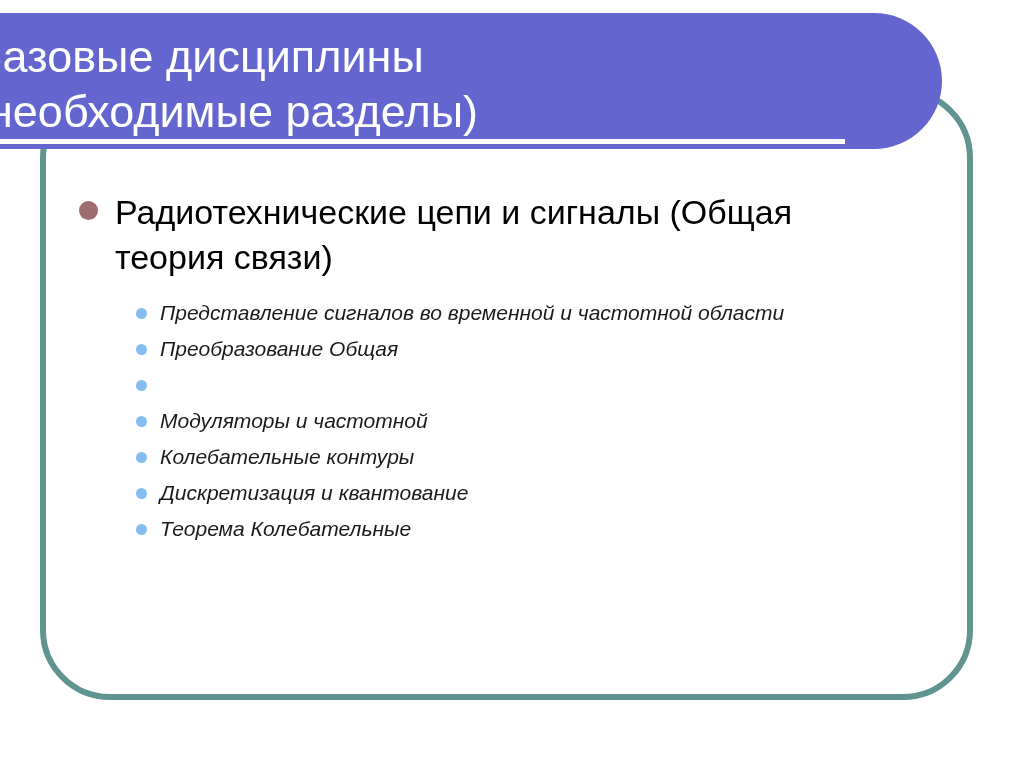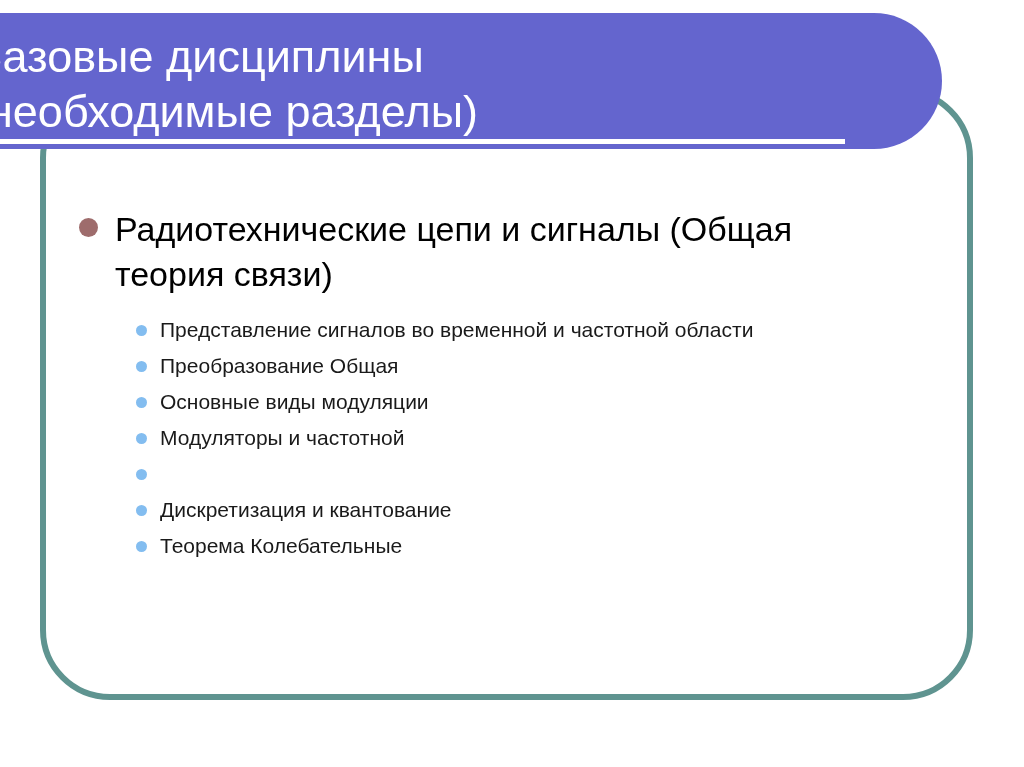--- a/index.html
+++ b/index.html
@@ -65,21 +65,21 @@
     top: 126px;
     width: 905px;
     height: 5px;
     background: #ffffff;
   }
 
   
   .body-area {
     position: absolute;
     left: 0;
-    top: 177px;
+    top: 160px;
     width: 836px;
   }
 
   .bullet-l1 {
     position: relative;
     margin: 0 0 0 0;
     padding: 0 0 0 115px;
     font-size: 34px;
     line-height: 45px;
     color: #000000;
@@ -96,20 +96,21 @@
   }
   .bullet-l1 .text-l1 {
     display: block;
     padding-top: 30px;
   }
 
   .sub-list {
     list-style: none;
     margin: 21px 0 0 0;
     padding: 0;
+    font-style: italic;
   }
   .sub-item {
     position: relative;
     padding-left: 160px;
     height: 36px;
     font-size: 21px;
     line-height: 24px;
     color: #1a1a1a;
   }
   .sub-item .dot-l2 {
@@ -146,28 +147,28 @@
       <li class="sub-item">
         <span class="dot-l2"></span>
         <span>Представление сигналов во временной и частотной области</span>
       </li>
       <li class="sub-item">
         <span class="dot-l2"></span>
         <span>Преобразование Общая</span>
       </li>
       <li class="sub-item">
         <span class="dot-l2"></span>
-        <span>Основные виды модуляции</span>
       </li>
       <li class="sub-item">
         <span class="dot-l2"></span>
         <span>Модуляторы и частотной</span>
       </li>
       <li class="sub-item">
         <span class="dot-l2"></span>
+        <span>Колебательные контуры</span>
       </li>
       <li class="sub-item">
         <span class="dot-l2"></span>
         <span>Дискретизация и квантование</span>
       </li>
       <li class="sub-item">
         <span class="dot-l2"></span>
         <span>Теорема Колебательные</span>
       </li>
     </ul>

